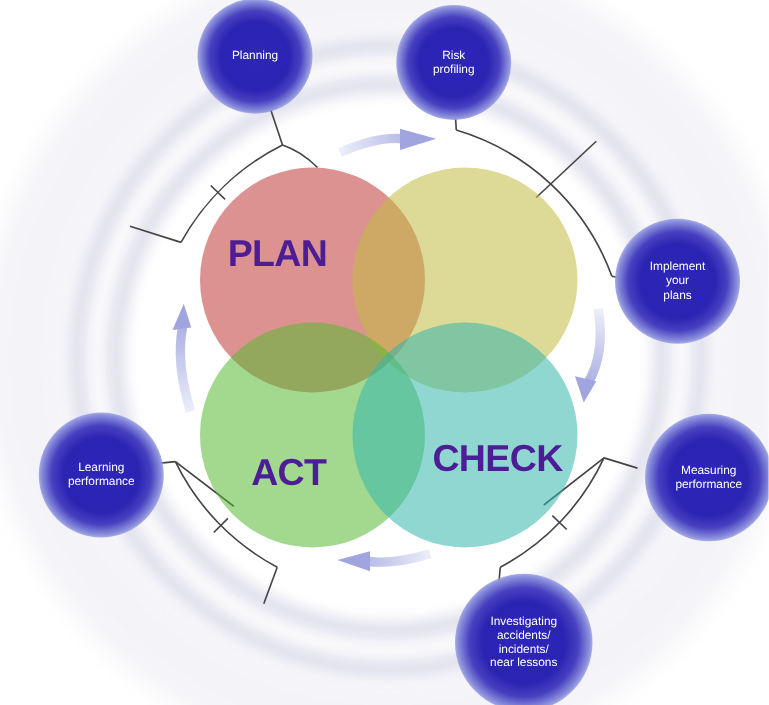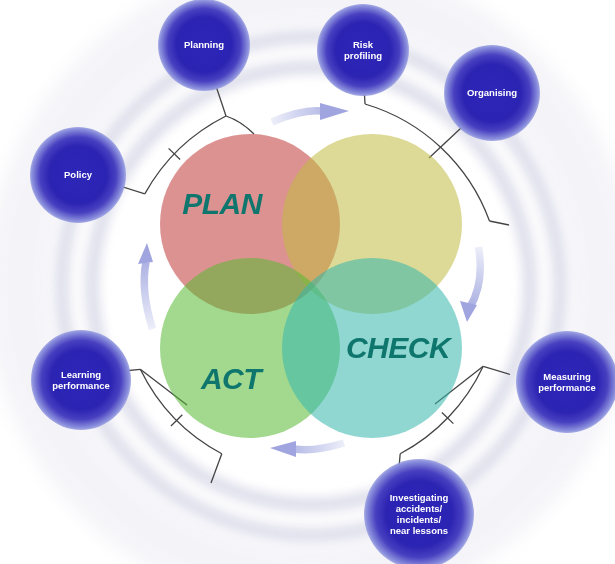--- a/index.html
+++ b/index.html
@@ -3,31 +3,31 @@
 <meta charset="utf-8">
 <style>
   html,body{margin:0;padding:0;background:#fff;}
   .stage{
     position:relative;width:615px;height:564px;background:#fff;overflow:hidden;
     font-family:"Liberation Sans","DejaVu Sans",sans-serif;
   }
   .stage svg{position:absolute;left:0;top:0;}
   .venn-label{
     position:absolute;transform:translate(-50%,-50%);
-    color:#0f766e;font-weight:700;font-size:30px;letter-spacing:-0.5px;white-space:nowrap;font-style:italic;
+    color:#4c1d95;font-weight:700;font-size:30px;letter-spacing:-0.5px;white-space:nowrap;
   }
   .satellite{
     position:absolute;border-radius:50%;
     display:flex;align-items:center;justify-content:center;text-align:center;
     background:radial-gradient(circle at 50% 50%,
       #2e26b8 0%, #2b23b2 42%, #4840c0 56%, #8d92dd 68%,
       rgba(238,240,250,0.35) 78%, rgba(255,255,255,0) 84%);
   }
   .satellite .lbl{
-    color:#fff;font-weight:700;font-size:9.5px;line-height:1.18;
+    color:#fff;font-weight:400;font-size:9.5px;line-height:1.18;
     white-space:pre-line;text-align:center;
   }
 </style>
 </head>
 <body>
 
 <div class="stage">
 
   <svg width="615" height="564" viewBox="0 0 615 564">
     <defs>
@@ -109,43 +109,42 @@
       </g>
       <g>
         <path d="M 152.5 329 Q 140.5 291 146 262" fill="none" stroke="url(#gLeft)" stroke-width="7.5"></path>
         <polygon points="138,264 153,262 147,243" fill="#a0a5e0"></polygon>
       </g>
     </g>
   </svg>
 
   <div class="venn-label" style="left:222px;top:204px;">PLAN</div>
   <div class="venn-label" style="left:231px;top:379px;">ACT</div>
-  <div class="venn-label" style="left:398px;top:348px;">CHECK</div>
+  <div class="venn-label" style="left:398px;top:368px;">CHECK</div>
 
   <div class="satellite" style="left:158px;top:-1px;width:92px;height:92px;">
     <span class="lbl">Planning</span>
   </div>
   <div class="satellite" style="left:317px;top:4px;width:92px;height:92px;">
     <span class="lbl">Risk
 profiling</span>
   </div>
-  <div class="satellite" style="left:444px;top:45px;width:96px;height:96px;">
-    <span class="lbl">Organising</span>
+  <div class="satellite" style="left:492px;top:175px;width:100px;height:100px;">
+    <span class="lbl">Implement
+your
+plans</span>
   </div>
   <div class="satellite" style="left:516px;top:331px;width:102px;height:102px;">
     <span class="lbl">Measuring
 performance</span>
   </div>
   <div class="satellite" style="left:364px;top:459px;width:110px;height:110px;">
     <span class="lbl">Investigating
 accidents/
 incidents/
 near lessons</span>
   </div>
   <div class="satellite" style="left:31px;top:330px;width:100px;height:100px;">
     <span class="lbl">Learning
 performance</span>
   </div>
-  <div class="satellite" style="left:30px;top:127px;width:96px;height:96px;">
-    <span class="lbl">Policy</span>
-  </div>
 
 </div>
 
 </body></html>

